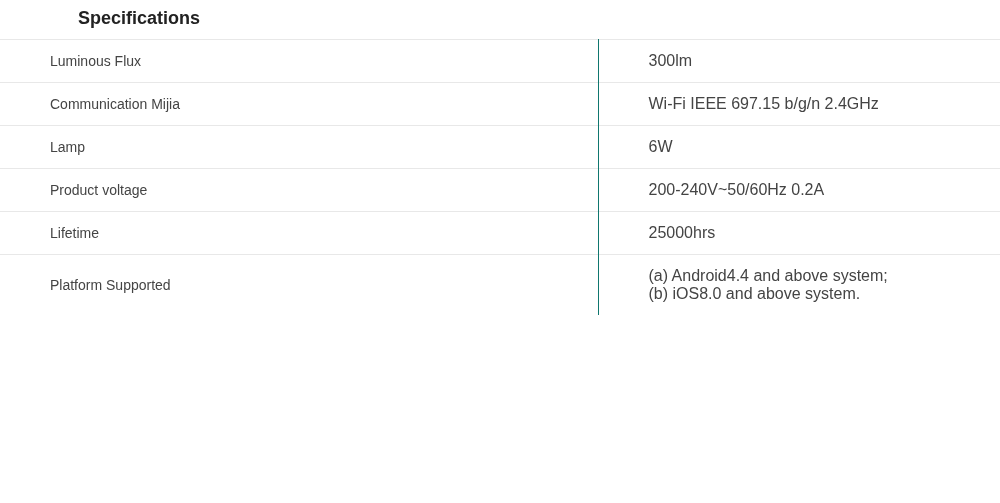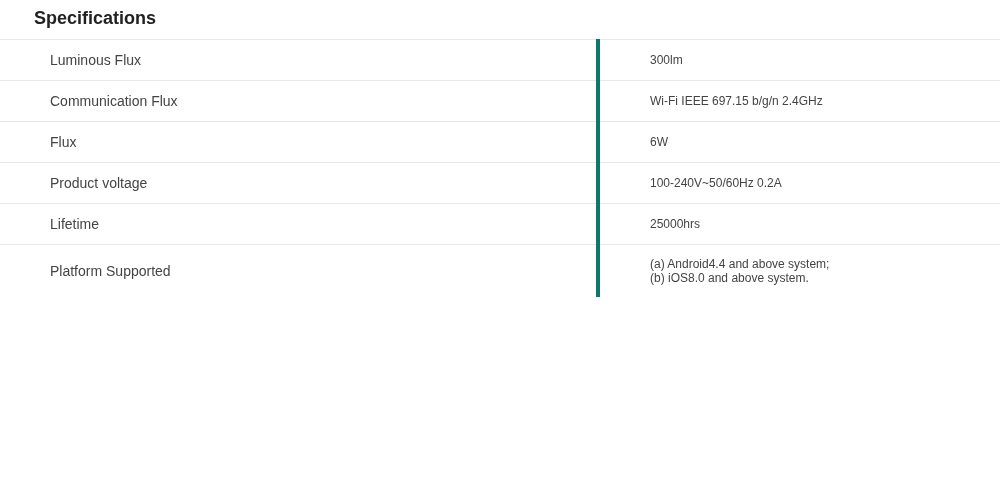--- a/index.html
+++ b/index.html
@@ -14,67 +14,67 @@
       height: 503px;
       overflow: hidden;
     }
     .container {
       padding: 8px 0 0 0;
     }
     .title {
       font-size: 18px;
       font-weight: 600;
       color: #222;
-      padding: 0 0 10px 34px;
+      padding: 0 0 10px 78px;
     }
     .spec-table {
       width: 100%;
       border-collapse: collapse;
     }
     .spec-row {
       border-top: 1px solid #e8e8e8;
     }
     .spec-label {
       width: 598px;
       padding: 12px 0 12px 50px;
       font-size: 14px;
       color: #444;
-      border-right: 4px solid #0f766e;
+      border-right: 1px solid #0f766e;
       vertical-align: middle;
     }
     .spec-value {
       padding: 12px 0 12px 50px;
-      font-size: 12px;
+      font-size: 16px;
       color: #444;
       vertical-align: middle;
       white-space: pre-line;
     }
   </style>
 </head>
 <body>
 
 <div class="container">
   <h2 class="title">Specifications</h2>
   <table class="spec-table">
     <tbody id="spec-body">
         <tr class="spec-row">
           <td class="spec-label">Luminous Flux</td>
           <td class="spec-value">300lm</td>
         </tr>
         <tr class="spec-row">
-          <td class="spec-label">Communication Flux</td>
+          <td class="spec-label">Communication Mijia</td>
           <td class="spec-value">Wi-Fi IEEE 697.15 b/g/n 2.4GHz</td>
         </tr>
         <tr class="spec-row">
-          <td class="spec-label">Flux</td>
+          <td class="spec-label">Lamp</td>
           <td class="spec-value">6W</td>
         </tr>
         <tr class="spec-row">
           <td class="spec-label">Product voltage</td>
-          <td class="spec-value">100-240V~50/60Hz 0.2A</td>
+          <td class="spec-value">200-240V~50/60Hz 0.2A</td>
         </tr>
         <tr class="spec-row">
           <td class="spec-label">Lifetime</td>
           <td class="spec-value">25000hrs</td>
         </tr>
         <tr class="spec-row">
           <td class="spec-label">Platform Supported</td>
           <td class="spec-value">(a) Android4.4 and above system;
 (b) iOS8.0 and above system.</td>
         </tr>

